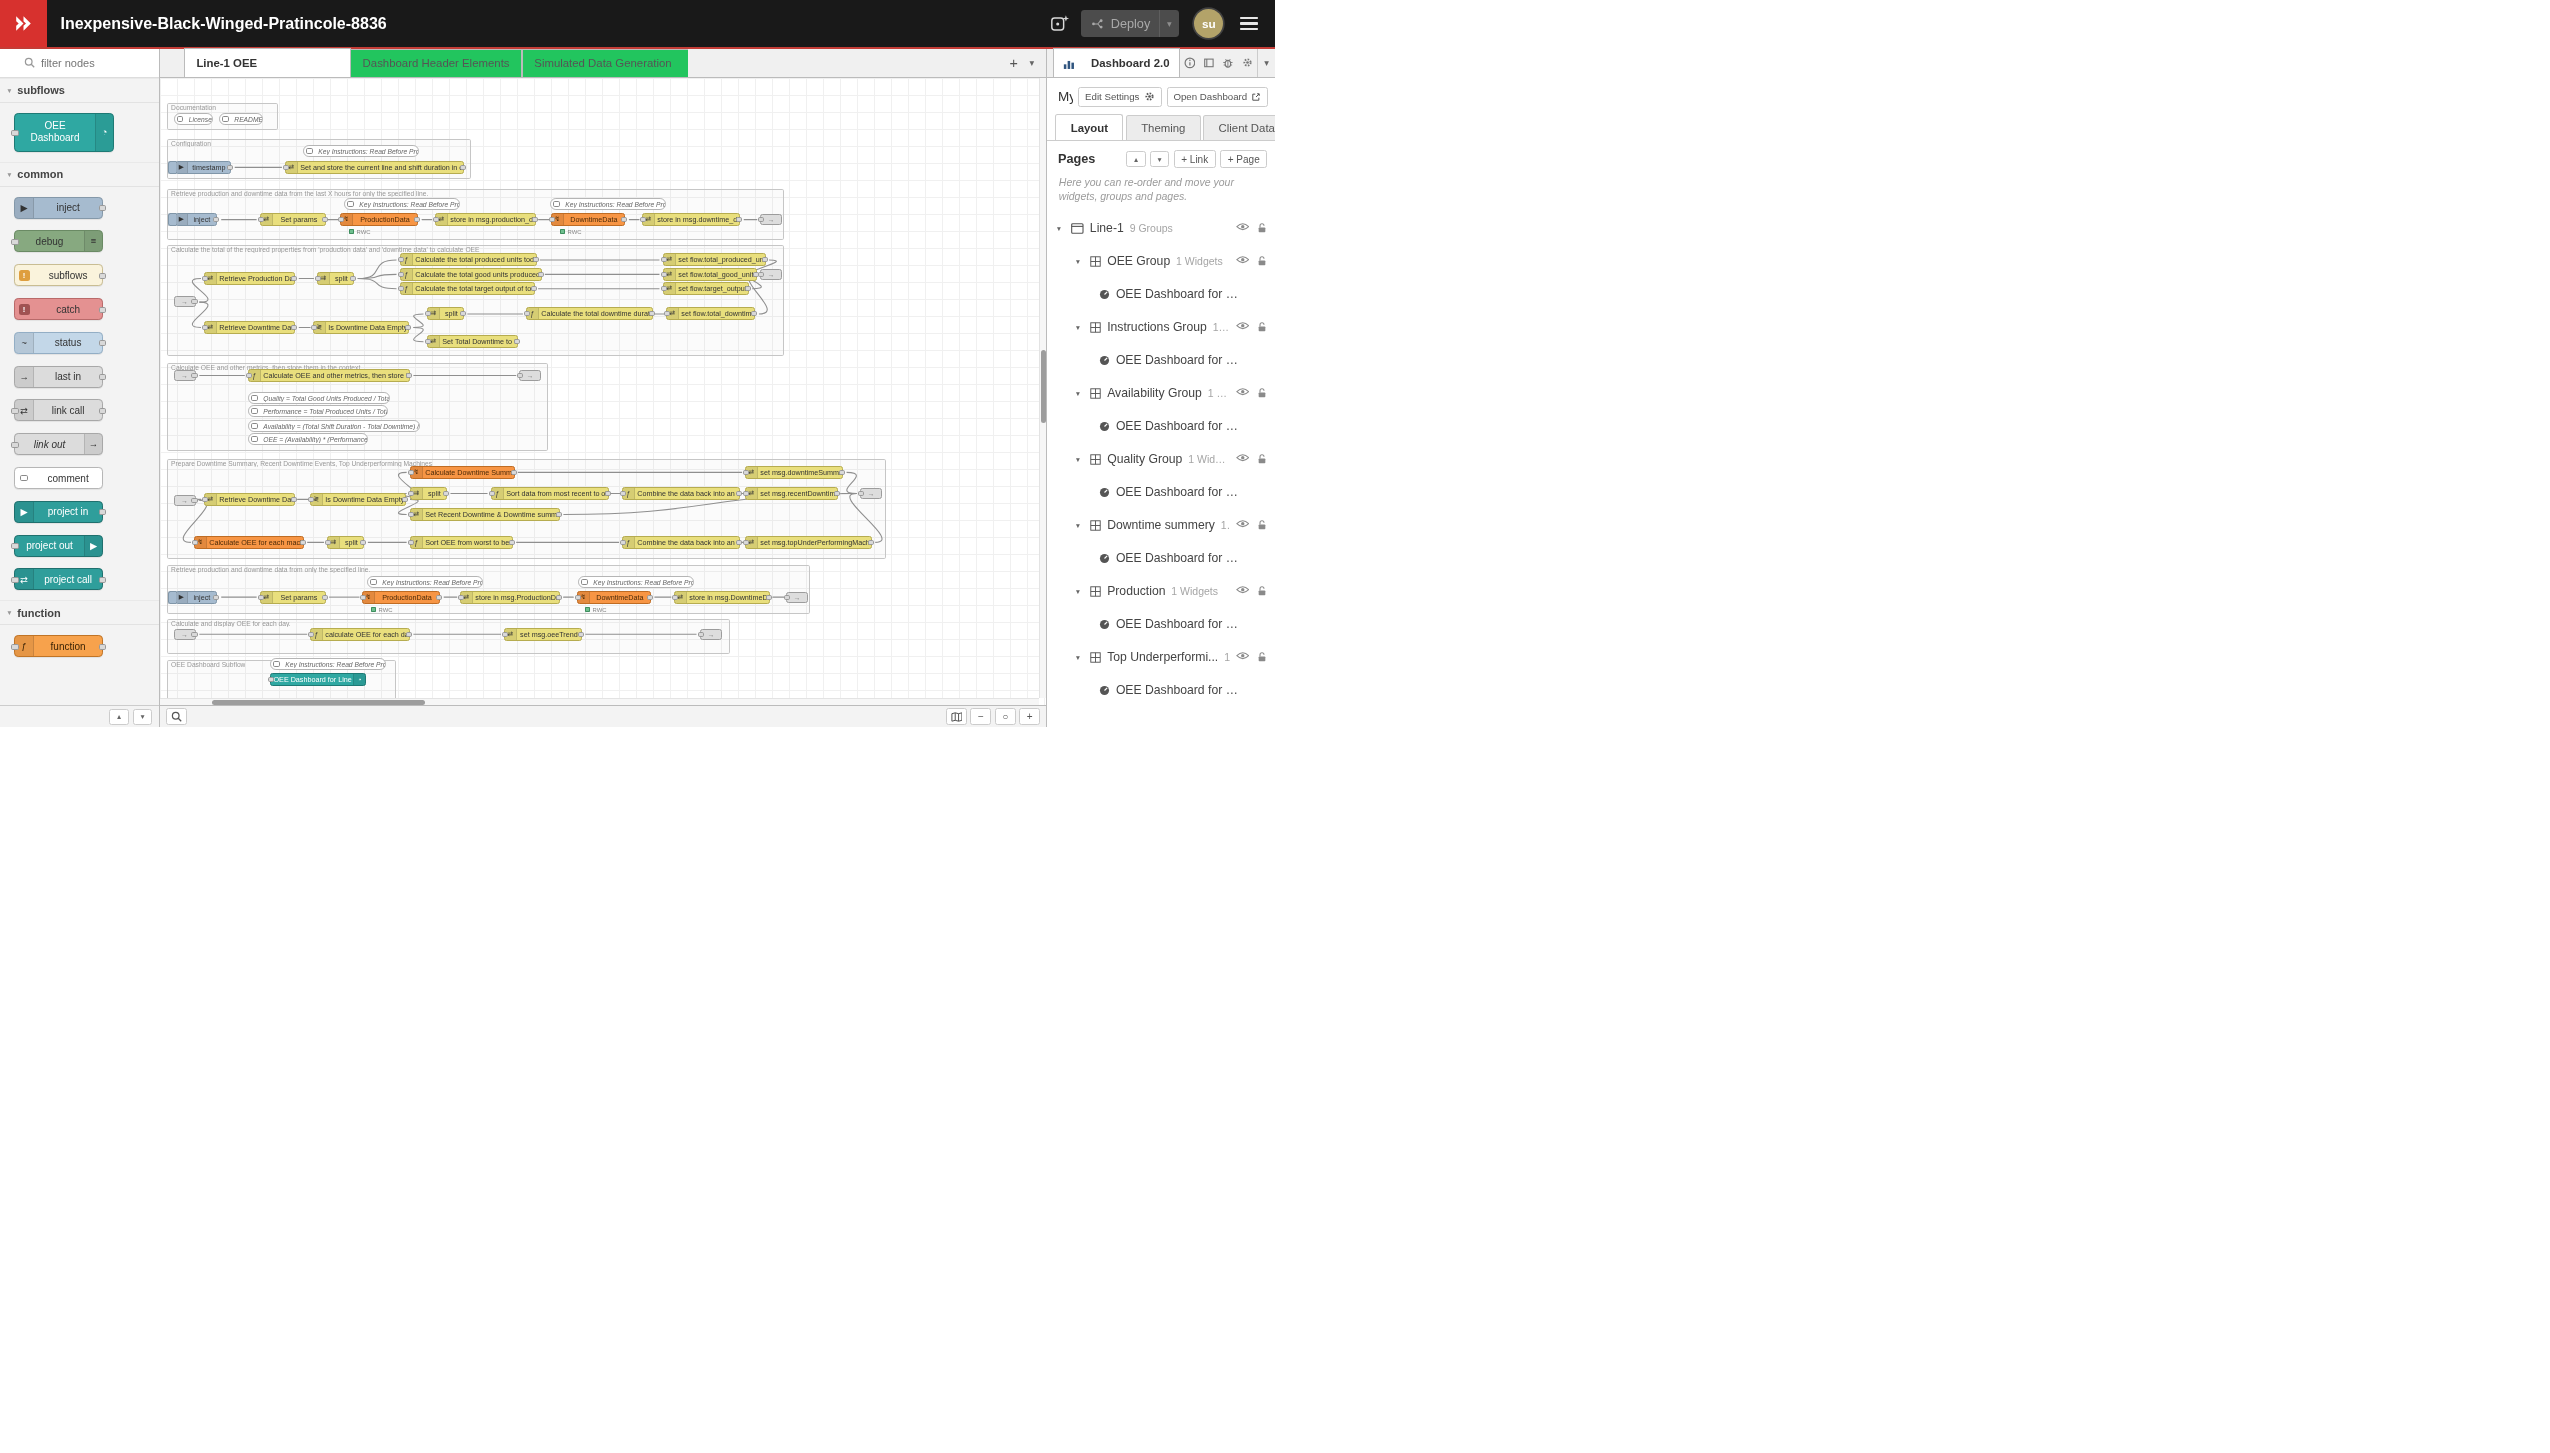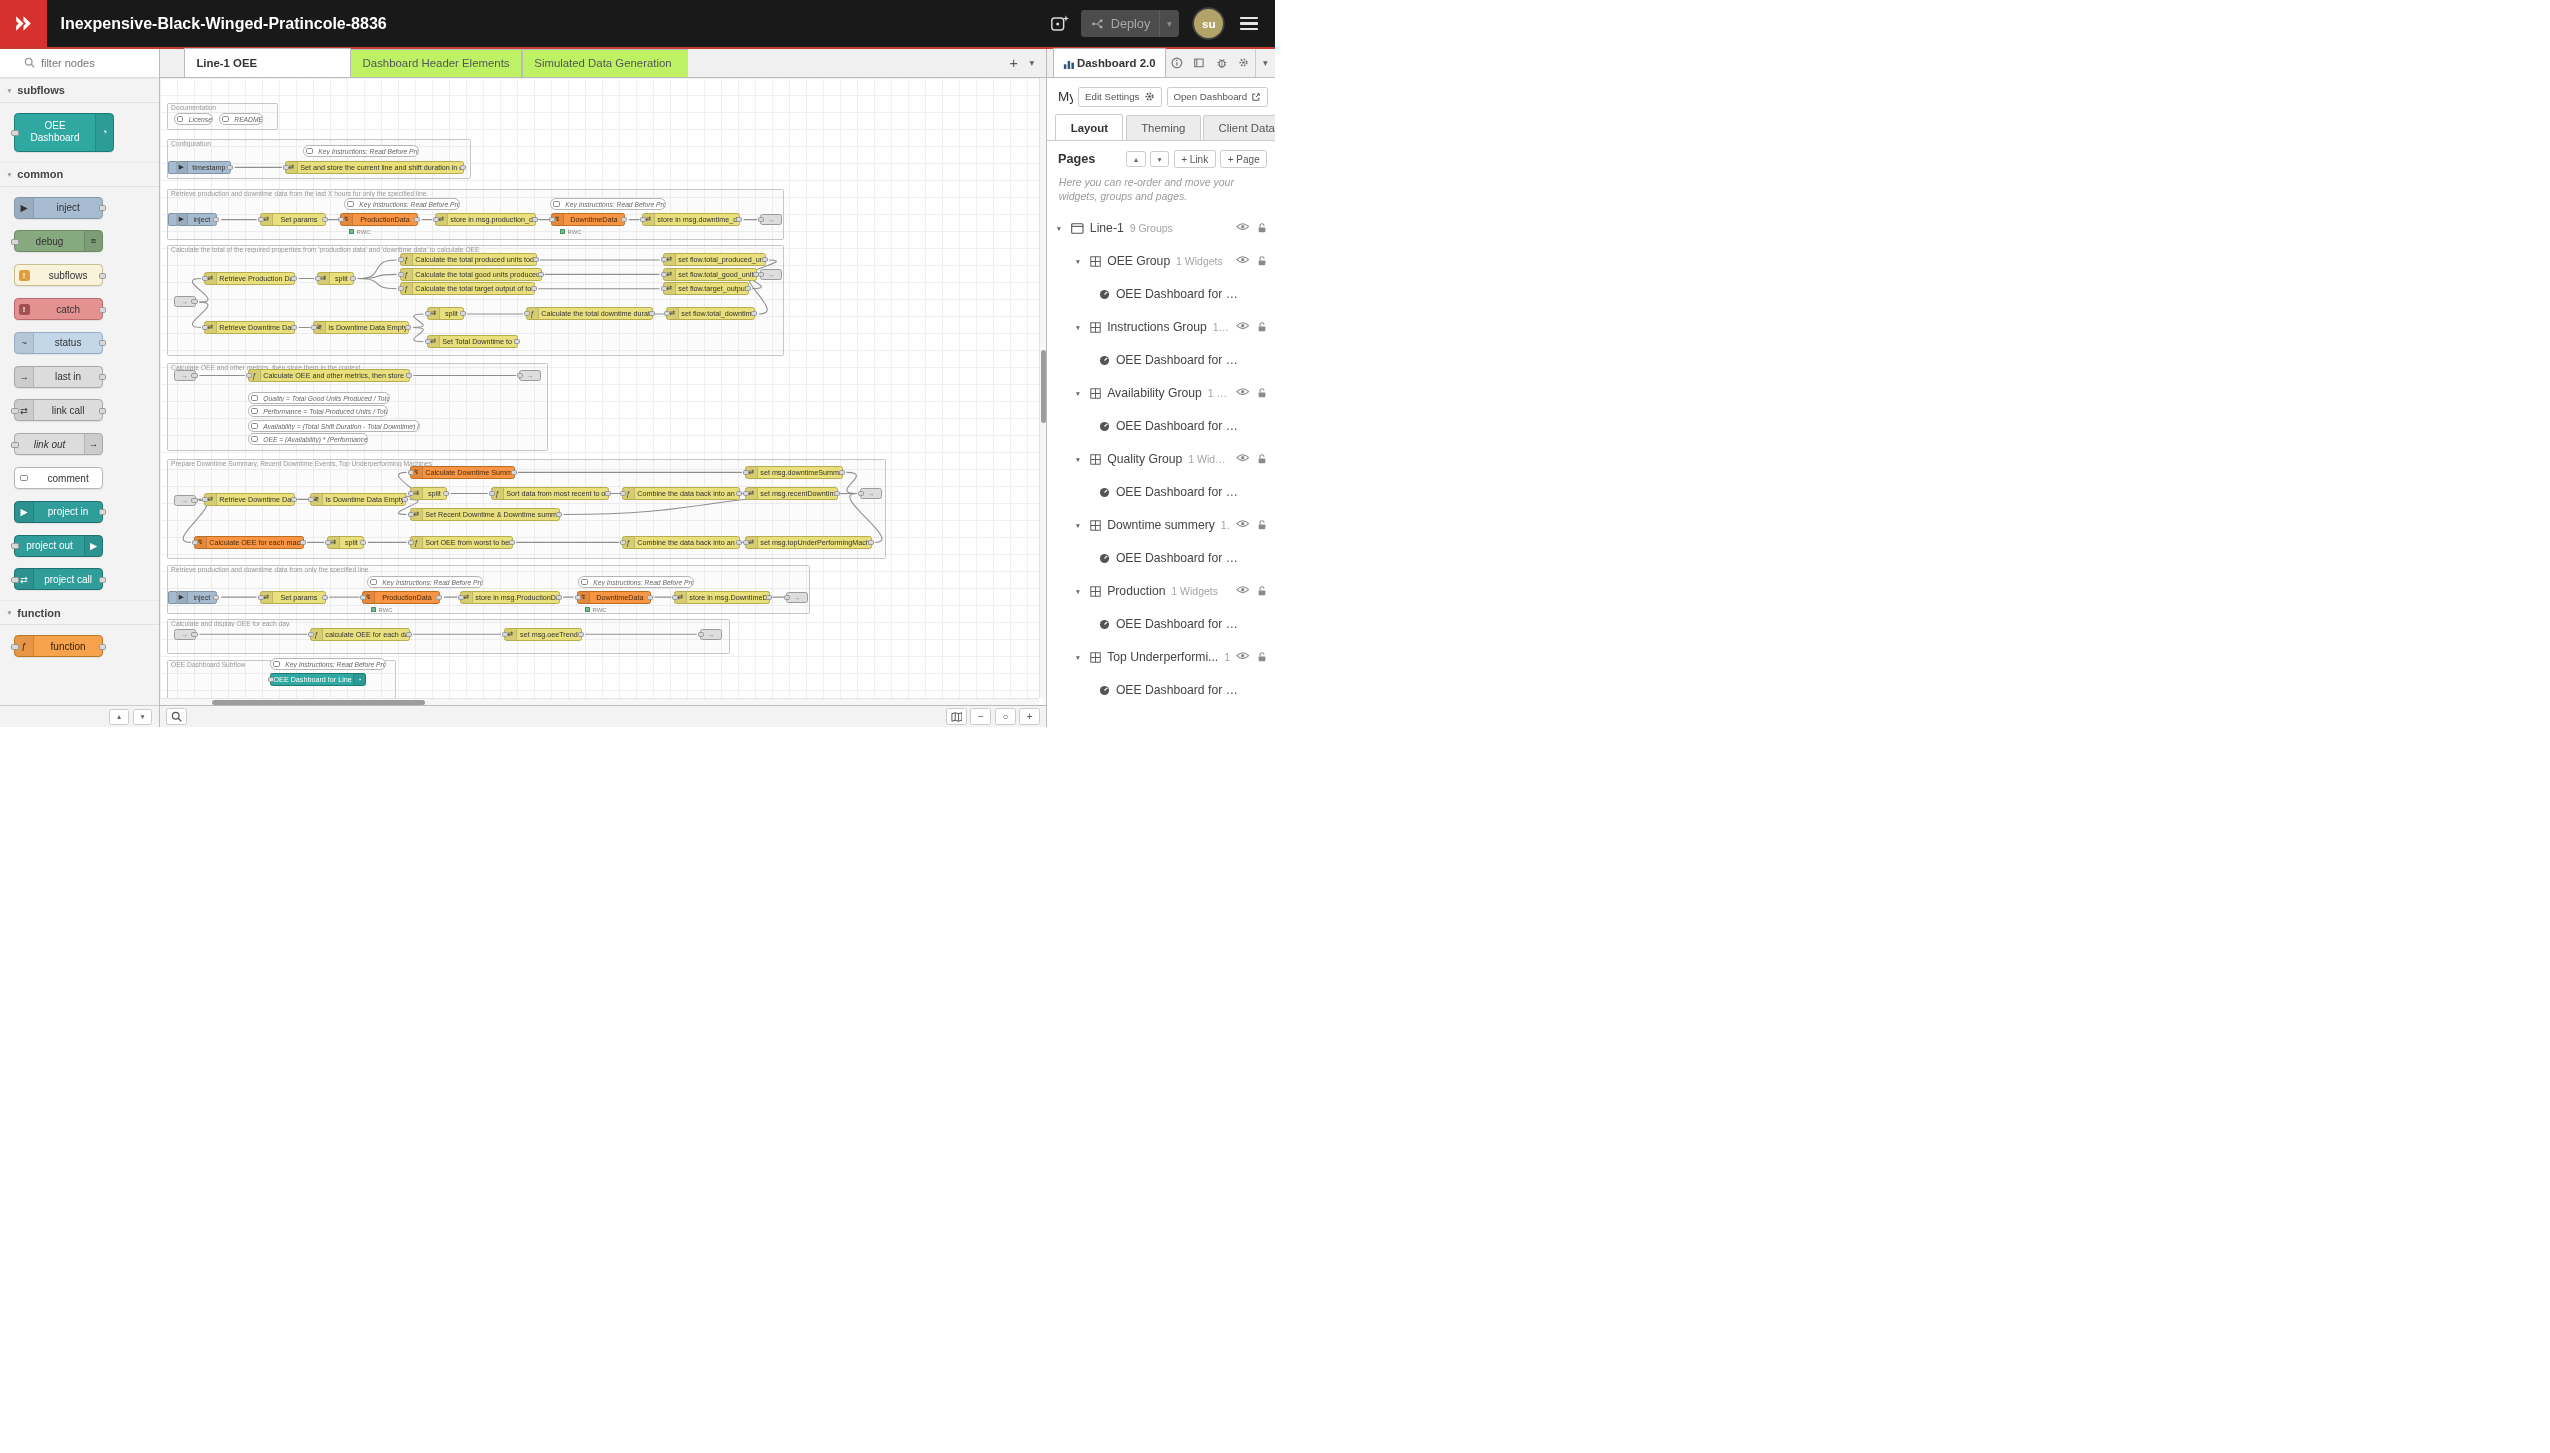--- a/index.html
+++ b/index.html
@@ -42,21 +42,21 @@
   .bubble{display:block;width:8.4px;height:6.7px;border:1.2px solid #8a8a8a;border-radius:1.7px;background:#fff}
   .pport{position:absolute;width:7.6px;height:5.9px;background:#d9d9d9;border:0.8px solid #999;border-radius:1.7px;top:7.6px}
   .pnode.sub .pport{top:16px}
   .pport.l{left:-4.2px}.pport.r{right:-4.2px}
   .pfoot{height:22px;border-top:0.8px solid #ccc;display:flex;align-items:center;justify-content:flex-end;gap:4.2px;padding:0 6.7px;flex:none}
   .sqbtn{width:19.4px;height:16px;border:0.8px solid #ccc;border-radius:2.5px;background:#fff;color:#666;font-size:6.7px;display:flex;align-items:center;justify-content:center;cursor:pointer}
   
   .center{flex:1;display:flex;flex-direction:column;min-width:0}
   .tabbar{height:29px;background:#f0f0f0;border-bottom:0.8px solid #bbb;display:flex;align-items:flex-end;padding-left:23.6px;flex:none}
   .wtabs{display:flex;align-items:flex-end;min-width:0;overflow:hidden}
-  .wtab{height:28px;min-width:167px;display:flex;align-items:center;padding:0 11.8px;font-size:11.4px;color:#555;background:#bef264;border:0.8px solid #bbb;border-bottom:0;margin-right:-0.8px;white-space:nowrap;cursor:pointer}
+  .wtab{height:28px;min-width:167px;display:flex;align-items:center;padding:0 11.8px;font-size:11.4px;color:#555;background:#22c55e;border:0.8px solid #bbb;border-bottom:0;margin-right:-0.8px;white-space:nowrap;cursor:pointer}
   .wtab.active{background:#fff;color:#333;font-weight:700;height:29px;margin-bottom:-0.8px;z-index:2;position:relative}
   .tabactions{margin-left:auto;display:flex;align-items:center;gap:11.8px;padding:0 11.8px;color:#555;height:100%}
   .tabactions .plus{font-size:14.3px;line-height:1;cursor:pointer}
   .tabactions .caret{font-size:9.3px;color:#666;cursor:pointer}
   .canvas{position:relative;flex:1;overflow:hidden;background:#fff;background-image:linear-gradient(#f0f0f0 0.8px,transparent 0.8px),linear-gradient(90deg,#f0f0f0 0.8px,transparent 0.8px);background-size:17px 17px}
   .fgroup{position:absolute;border:0.8px solid #c6c6c6;background:rgba(120,120,120,.03);border-radius:1.7px;z-index:0}
   .glabel{position:absolute;top:0.8px;left:3.4px;font-size:6.7px;color:#979797;white-space:nowrap;overflow:hidden;max-width:calc(100% - 6.7px)}
   #wires{position:absolute;left:0;top:0;z-index:1;pointer-events:none}
   .wire{fill:none;stroke:#8f8f8f;stroke-width:1.3}
   .fnode{position:absolute;height:13.5px;border-radius:2.5px;border:0.8px solid rgba(0,0,0,.3);display:flex;align-items:center;font-size:7.2px;color:#333;z-index:2;cursor:pointer}
@@ -76,21 +76,21 @@
   .hscroll{position:absolute;left:0;right:6.7px;bottom:0;height:6.7px;background:#f6f6f6;border-top:0.8px solid #e3e3e3;z-index:5}
   .hscroll .thumb{position:absolute;left:52px;width:213px;top:0.8px;height:5px;background:#9d9d9d;border-radius:2.5px;cursor:pointer}
   .vscroll{position:absolute;top:0;bottom:6.7px;right:0;width:6.7px;background:#f6f6f6;border-left:0.8px solid #e3e3e3;z-index:5}
   .vscroll .thumb{position:absolute;top:272px;height:73px;left:0.8px;width:5px;background:#9d9d9d;border-radius:2.5px;cursor:pointer}
   .cfoot{height:22px;border-top:0.8px solid #bbb;background:#f3f3f3;display:flex;align-items:center;padding:0 5.9px;gap:5px;flex:none}
   .fbtn{width:21px;height:17px;border:0.8px solid #ccc;background:#fff;border-radius:2.5px;color:#555;font-size:10px;display:flex;align-items:center;justify-content:center;cursor:pointer}
   .zoomgrp{margin-left:auto;display:flex;gap:3.4px}
   
   .rightbar{width:229px;border-left:0.8px solid #bbb;display:flex;flex-direction:column;background:#fff;flex:none}
   .rtabs{height:29px;background:#f0f0f0;border-bottom:0.8px solid #bbb;display:flex;align-items:flex-end;flex:none}
-  .rtab{height:29px;display:flex;align-items:center;gap:2px;padding:0 9.3px;font-size:11.4px;color:#333;font-weight:700;background:#fff;border:0.8px solid #bbb;border-bottom:0;margin-left:5.9px;margin-bottom:-0.8px;white-space:nowrap;z-index:2;cursor:pointer}
+  .rtab{height:29px;display:flex;align-items:center;gap:16px;padding:0 9.3px;font-size:11.4px;color:#333;font-weight:700;background:#fff;border:0.8px solid #bbb;border-bottom:0;margin-left:5.9px;margin-bottom:-0.8px;white-space:nowrap;z-index:2;cursor:pointer}
   .rtabi{width:28px;height:28px;display:flex;align-items:center;justify-content:center;color:#777;cursor:pointer}
   .rcaret{margin-left:auto;width:25px;height:28px;border-left:0.8px solid #ccc;display:flex;align-items:center;justify-content:center;color:#666;font-size:9.3px;cursor:pointer}
   .rbody{flex:1;display:flex;flex-direction:column;min-height:0}
   .rhead{display:flex;align-items:center;gap:5px;padding:9.3px 6.7px 7.6px 11px;flex:none}
   .rtitle{font-size:13.5px;color:#333;margin-right:auto;white-space:nowrap;overflow:hidden}
   .rbtn{border:0.8px solid #ccc;background:#fff;border-radius:2.5px;font-size:9.7px;color:#555;height:20px;display:flex;align-items:center;gap:4.2px;padding:0 5.9px;white-space:nowrap;cursor:pointer;flex:none}
   .dtabs{display:flex;border-bottom:0.8px solid #ccc;padding-left:8.4px;height:26px;align-items:flex-end;gap:2.5px;flex:none}
   .dtab{height:24.5px;padding:0 14.3px;display:flex;align-items:center;font-size:11.4px;color:#555;background:#ececec;border:0.8px solid #ccc;border-bottom:0;border-radius:2.5px 2.5px 0 0;white-space:nowrap;cursor:pointer}
   .dtab.active{background:#fff;color:#333;height:26px;margin-bottom:-0.8px;font-weight:700}
   .pageshead{display:flex;align-items:center;padding:9.3px 7.6px 5px 11px;gap:4.2px;flex:none}

